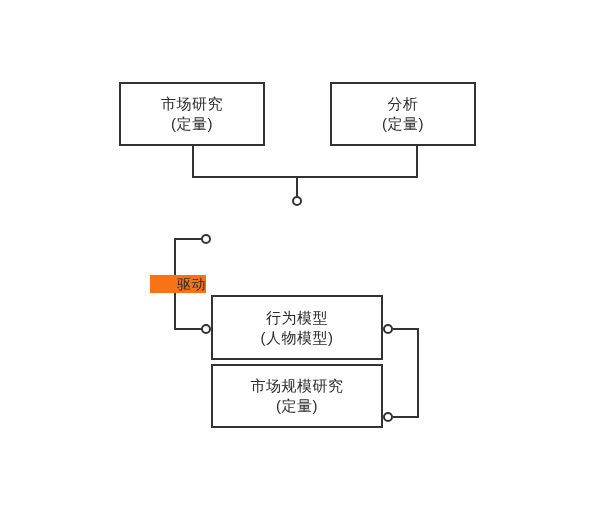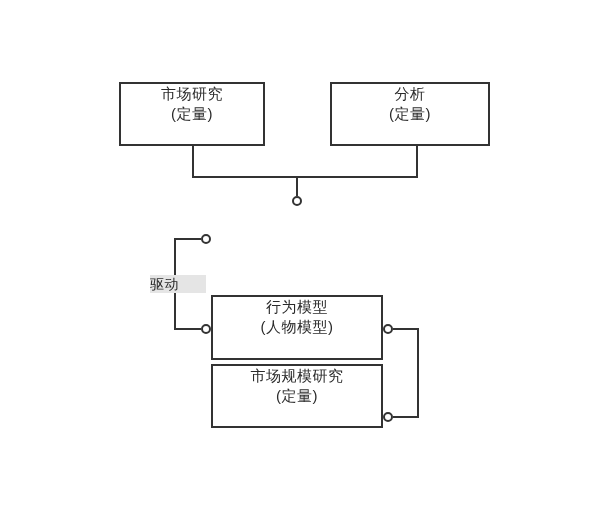--- a/index.html
+++ b/index.html
@@ -16,21 +16,21 @@
     overflow: hidden;
   }
   .node {
     position: absolute;
     box-sizing: border-box;
     border: 2px solid #333333;
     background: #ffffff;
     display: flex;
     flex-direction: column;
     align-items: center;
-    justify-content: flex-start;
+    justify-content: center;
     text-align: center;
     color: #2b2b2b;
     font-size: 15px;
     line-height: 20px;
     letter-spacing: 0.5px;
   }
   .node span { display: block; }
   .line {
     position: absolute;
     background: #333333;
@@ -39,31 +39,31 @@
     position: absolute;
     box-sizing: border-box;
     width: 10px;
     height: 10px;
     border: 2px solid #333333;
     border-radius: 50%;
     background: #ffffff;
   }
   .edge-label {
     position: absolute;
-    background: #e5e5e5;
+    background: #f97316;
     color: #2b2b2b;
     font-size: 14px;
     line-height: 16px;
-    text-align: left;
+    text-align: right;
     letter-spacing: 0.5px;
     padding: 1px 0;
   }
   
   #node-market-research      { left: 119px; top:  82px; width: 146px; height: 64px; }
-  #node-analysis             { left: 330px; top:  82px; width: 160px; height: 64px; }
+  #node-analysis             { left: 330px; top:  82px; width: 146px; height: 64px; }
   #node-goal-directed        { left: 211px; top: 206px; width: 172px; height: 63px; }
   #node-behavior-model       { left: 211px; top: 295px; width: 172px; height: 65px; }
   #node-market-size-research { left: 211px; top: 364px; width: 172px; height: 64px; }
   
   #line-a1 { left: 192px; top: 146px; width:   2px; height: 32px; }
   #line-a2 { left: 416px; top: 146px; width:   2px; height: 32px; }
   #line-a3 { left: 192px; top: 176px; width: 226px; height:  2px; }
   #line-a4 { left: 296px; top: 178px; width:   2px; height: 18px; }
   #port-a  { left: 292px; top: 196px; }
   

